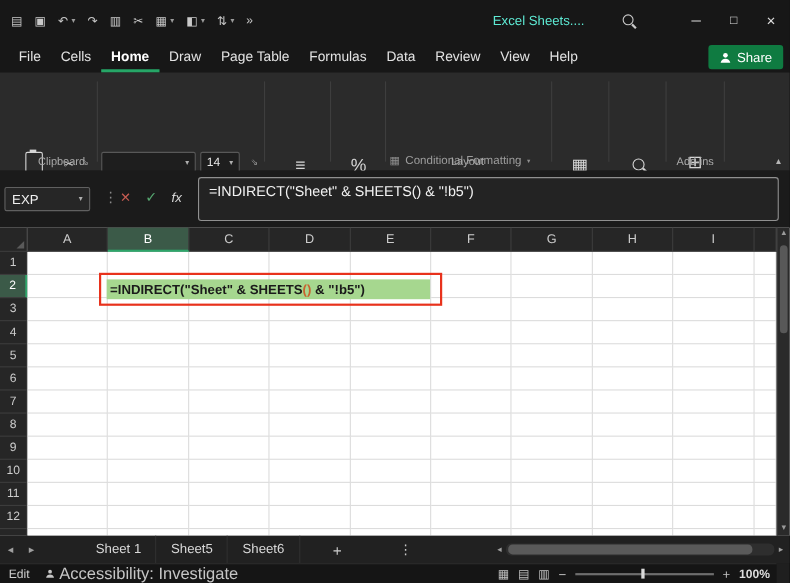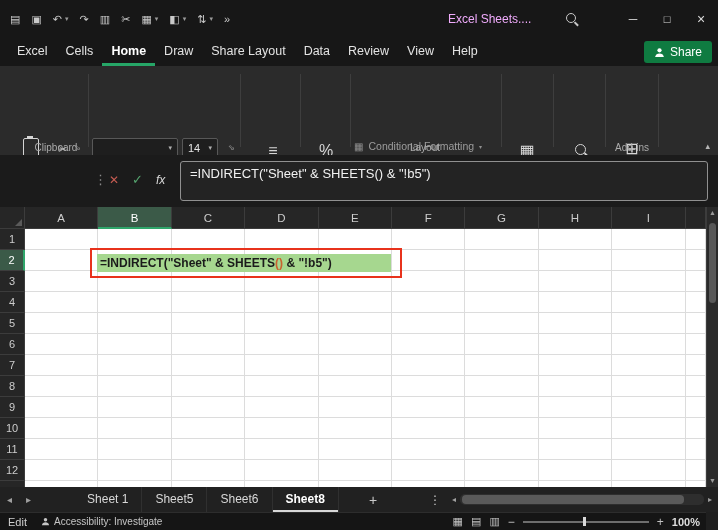--- a/index.html
+++ b/index.html
@@ -5,21 +5,21 @@
   html,body{margin:0;padding:0;background:#000;}
   .app{position:relative;width:718px;height:530px;background:#1f1f1f;overflow:hidden;
        font-family:"Liberation Sans",sans-serif;-webkit-user-select:none;}
 
   
   .titlebar{position:absolute;top:0;left:0;right:0;height:38px;background:#171717;}
   .qat{position:absolute;left:10px;top:0;height:38px;display:flex;align-items:center;gap:11px;
        color:#c9c9c9;font-size:11px;}
   .qat-icon{display:inline-block;}
   .qat-chev{font-size:7px;color:#9a9a9a;margin-left:-8px;}
-  .title{position:absolute;left:448px;top:0;line-height:38px;font-size:12px;color:#f0abfc;white-space:nowrap;}
+  .title{position:absolute;left:448px;top:0;line-height:38px;font-size:12px;color:#5eead4;white-space:nowrap;}
   .search-icon{position:absolute;left:566px;top:13px;width:8px;height:8px;border:1.5px solid #c9c9c9;border-radius:50%;}
   .search-icon::after{content:'';position:absolute;width:5px;height:1.5px;background:#c9c9c9;transform:rotate(45deg);right:-4px;bottom:-2px;}
   .win-btn{position:absolute;top:0;width:34px;height:38px;line-height:38px;text-align:center;color:#dcdcdc;font-size:12px;}
   .win-btn.min{right:68px;} .win-btn.max{right:34px;font-size:11px;} .win-btn.close{right:0;font-size:14px;}
 
   
   .menubar{position:absolute;top:38px;left:0;right:0;height:28px;background:#171717;}
   .menu-items{display:flex;height:28px;padding-left:8px;}
   .menu-item{padding:0 9px;line-height:27px;font-size:12.5px;color:#e3e3e3;white-space:nowrap;}
   .menu-item.active{color:#fff;font-weight:700;box-shadow:inset 0 -3px 0 #26a667;}
@@ -94,21 +94,21 @@
   .tab-kebab{margin-left:52px;color:#c9c9c9;font-size:12px;}
   .hscroll{position:absolute;right:2px;top:6px;width:268px;height:13px;display:flex;align-items:center;}
   .hs-arrow{color:#9f9f9f;font-size:8px;width:12px;text-align:center;}
   .hs-track{flex:1;height:11px;background:#2e2e2e;border-radius:5px;position:relative;}
   .hs-thumb{position:absolute;left:2px;top:1px;height:9px;width:222px;background:#5a5a5a;border-radius:4px;}
 
   
   .statusbar{position:absolute;top:512px;left:0;right:12px;height:18px;background:#151515;border-top:1px solid #2d2d2d;
              display:flex;align-items:center;font-size:11px;color:#cfcfcf;box-sizing:border-box;}
   .sb-mode{padding-left:8px;}
-  .sb-access{display:flex;align-items:center;gap:4px;margin-left:14px;font-size:10px;color:#c6c6c6;text-align:center;}
+  .sb-access{display:flex;align-items:center;gap:4px;margin-left:14px;font-size:15px;color:#c6c6c6;text-align:center;}
   .sb-right{margin-left:auto;display:flex;align-items:center;gap:8px;padding-right:6px;}
   .view-ico{font-size:11px;color:#c2c2c2;}
   .zoom-btn{font-size:12px;color:#c2c2c2;}
   .zoom-slider{width:126px;height:11px;position:relative;}
   .zs-track{position:absolute;left:0;right:0;top:5px;height:1.5px;background:#6e6e6e;}
   .zs-thumb{position:absolute;left:60px;top:1px;width:3px;height:9px;background:#d9d9d9;}
   .zoom-label{color:#dedede;font-weight:bold;}
 </style>
 </head>
 <body>
@@ -134,25 +134,26 @@
       </div>
     <div class="title">Excel Sheets....</div>
     <span class="search-icon"></span>
     <span class="win-btn min">─</span>
     <span class="win-btn max">□</span>
     <span class="win-btn close">×</span>
   </div>
 
   <div class="menubar">
     <div class="menu-items">
-        <span class="menu-item">Excel</span>
+        <span class="menu-item">File</span>
         <span class="menu-item">Cells</span>
         <span class="menu-item active">Home</span>
         <span class="menu-item">Draw</span>
-        <span class="menu-item">Share Layout</span>
+        <span class="menu-item">Page Table</span>
+        <span class="menu-item">Formulas</span>
         <span class="menu-item">Data</span>
         <span class="menu-item">Review</span>
         <span class="menu-item">View</span>
         <span class="menu-item">Help</span>
       </div>
     <div class="share-btn">
       <svg width="11" height="11" viewBox="0 0 12 12">
           <circle cx="6" cy="3.6" r="2.3" fill="#fff"></circle>
           <path d="M1.2 11c.5-2.7 2.4-3.9 4.8-3.9s4.3 1.2 4.8 3.9z" fill="#fff"></path>
         </svg>
@@ -247,20 +248,24 @@
       <span class="bicon">⊞</span>
       <span class="blabel">Add-ins</span>
     </div>
     <div class="group-label" style="left:609px;width:46px">Add-ins</div>
     <div class="rib-div" style="left:658px"></div>
 
     <span class="collapse">▴</span>
   </div>
 
   <div class="fbar">
+    <div class="namebox">
+      <span>EXP</span>
+      <span class="cchev">▾</span>
+    </div>
     <span class="fb-ico" style="left:94px;top:17px;color:#8a8a8a">⋮</span>
     <span class="fb-ico" style="left:109px;top:18px;color:#c65c52;font-size:12px">✕</span>
     <span class="fb-ico" style="left:132px;top:17px;color:#55a56f">✓</span>
     <span class="fb-ico" style="left:156px;top:18px;color:#d8d8d8;font-size:12px;font-style:italic">fx</span>
     <div class="fbox">=INDIRECT("Sheet" &amp; SHEETS() &amp; "!b5")</div>
   </div>
 
   <div class="grid">
     <div class="corner"></div>
     <div class="col-headers">
@@ -434,21 +439,20 @@
     </div>
   </div>
 
   <div class="sheetbar">
     <span class="tab-nav">◂</span>
     <span class="tab-nav">▸</span>
     <div class="tabs">
         <span class="sheet-tab">Sheet 1</span>
         <span class="sheet-tab">Sheet5</span>
         <span class="sheet-tab">Sheet6</span>
-        <span class="sheet-tab active">Sheet8</span>
       </div>
     <span class="add-tab">+</span>
     <span class="tab-kebab">⋮</span>
     <div class="hscroll">
       <span class="hs-arrow">◂</span>
       <div class="hs-track">
         <div class="hs-thumb"></div>
       </div>
       <span class="hs-arrow">▸</span>
     </div>

